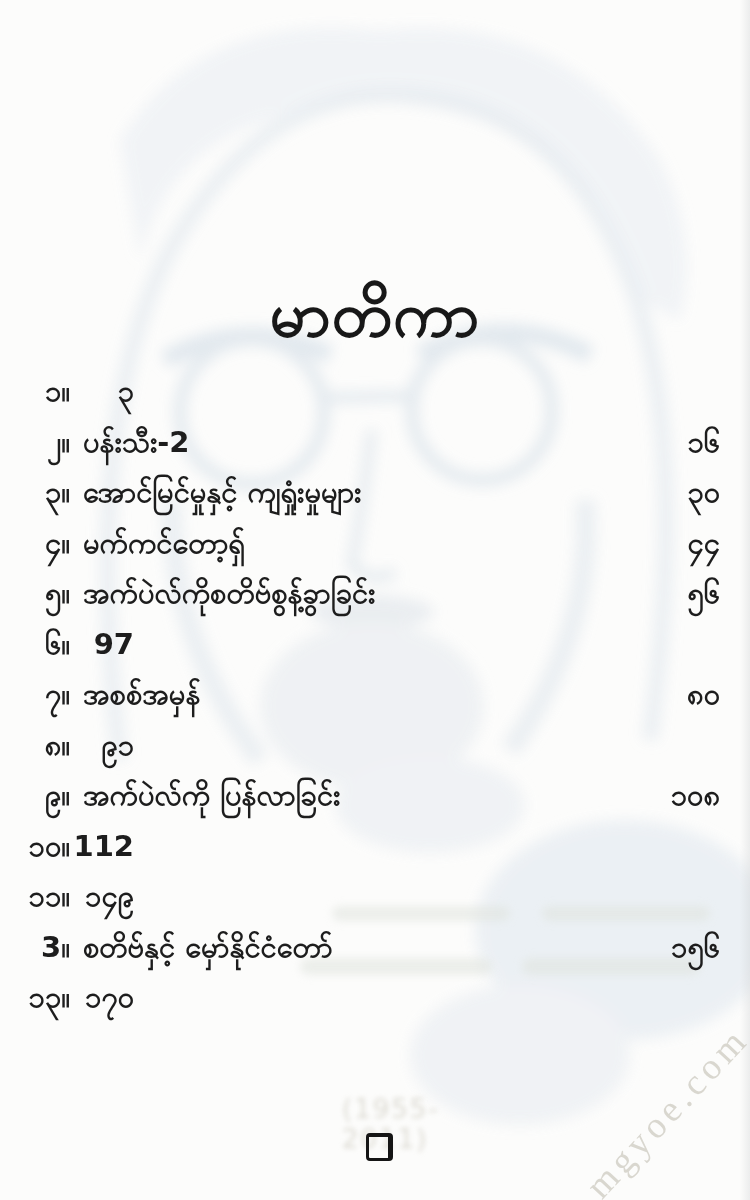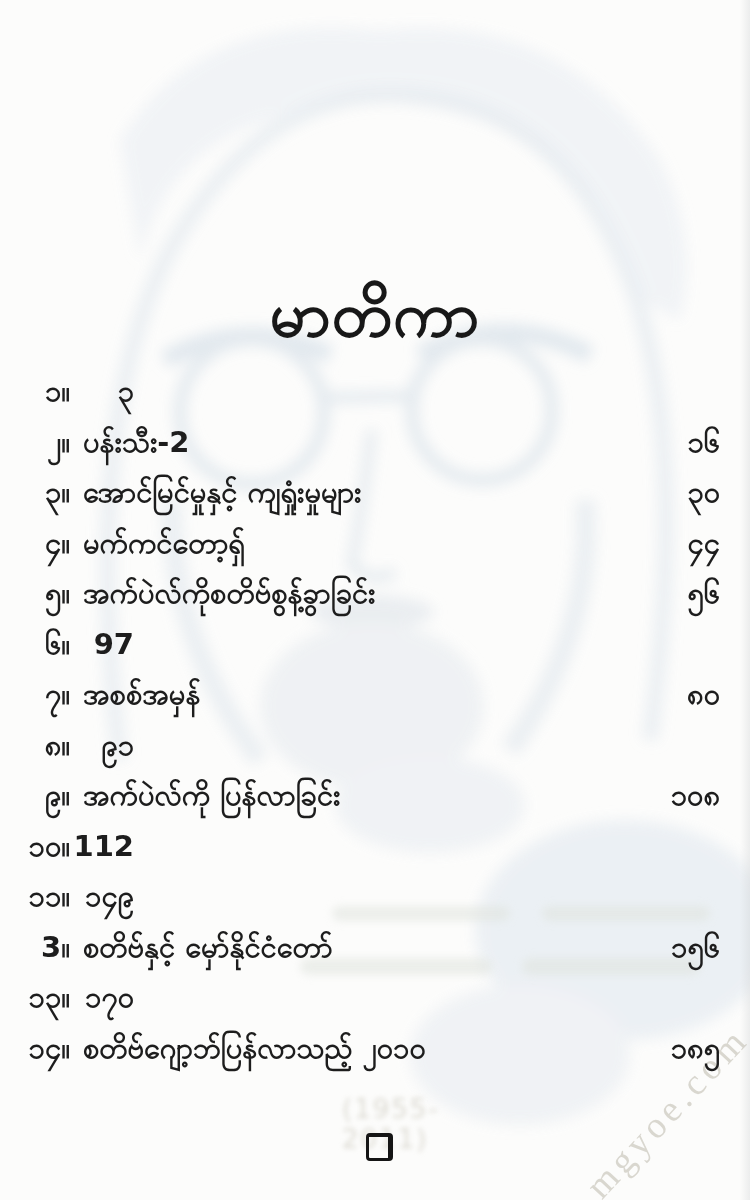--- a/index.html
+++ b/index.html
@@ -188,22 +188,17 @@
     </div>
     <div class="row">
       <span class="num">3။</span>
       <span class="label">စတိဗ်နှင့် မှော်နိုင်ငံတော်</span>
       <span class="pg">၁၅၆</span>
     </div>
     <div class="row">
       <span class="num">၁၃။</span>
       <span class="pg">၁၇၀</span>
     </div>
-    <div class="row">
-      <span class="num">၁၄။</span>
-      <span class="label">စတိဗ်ဂျော့ဘ်ပြန်လာသည့် ၂၀၁၀</span>
-      <span class="pg">၁၈၅</span>
-    </div>
   </div>
 
   <div class="ornament"></div>
 
 </div>
 
 </body></html>

